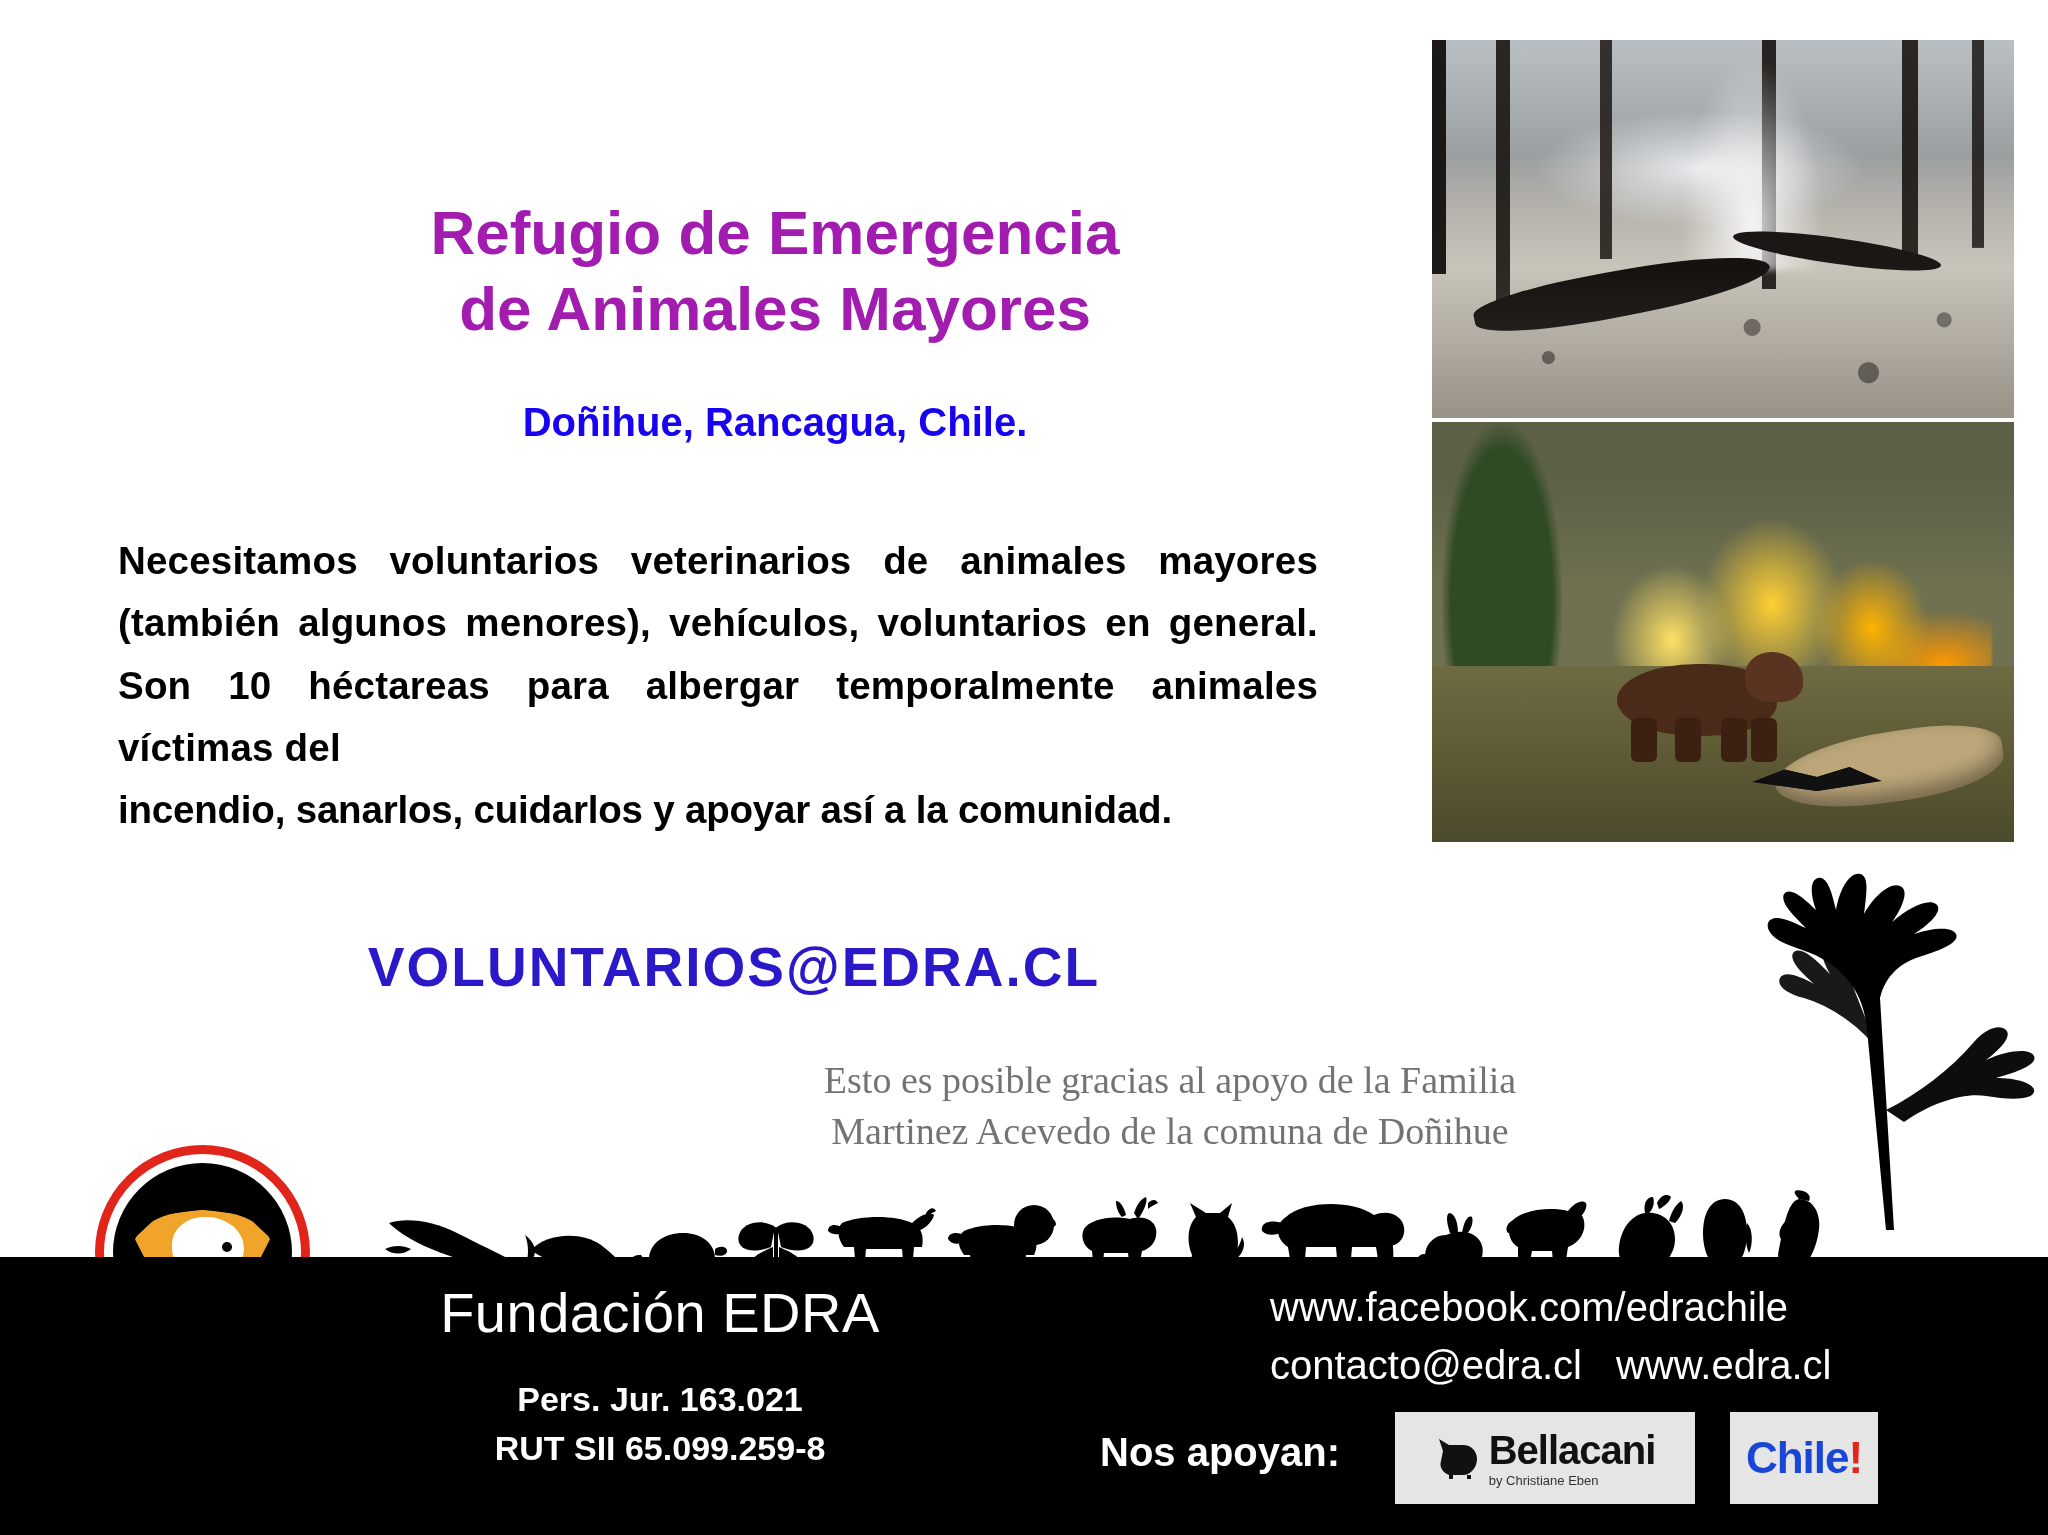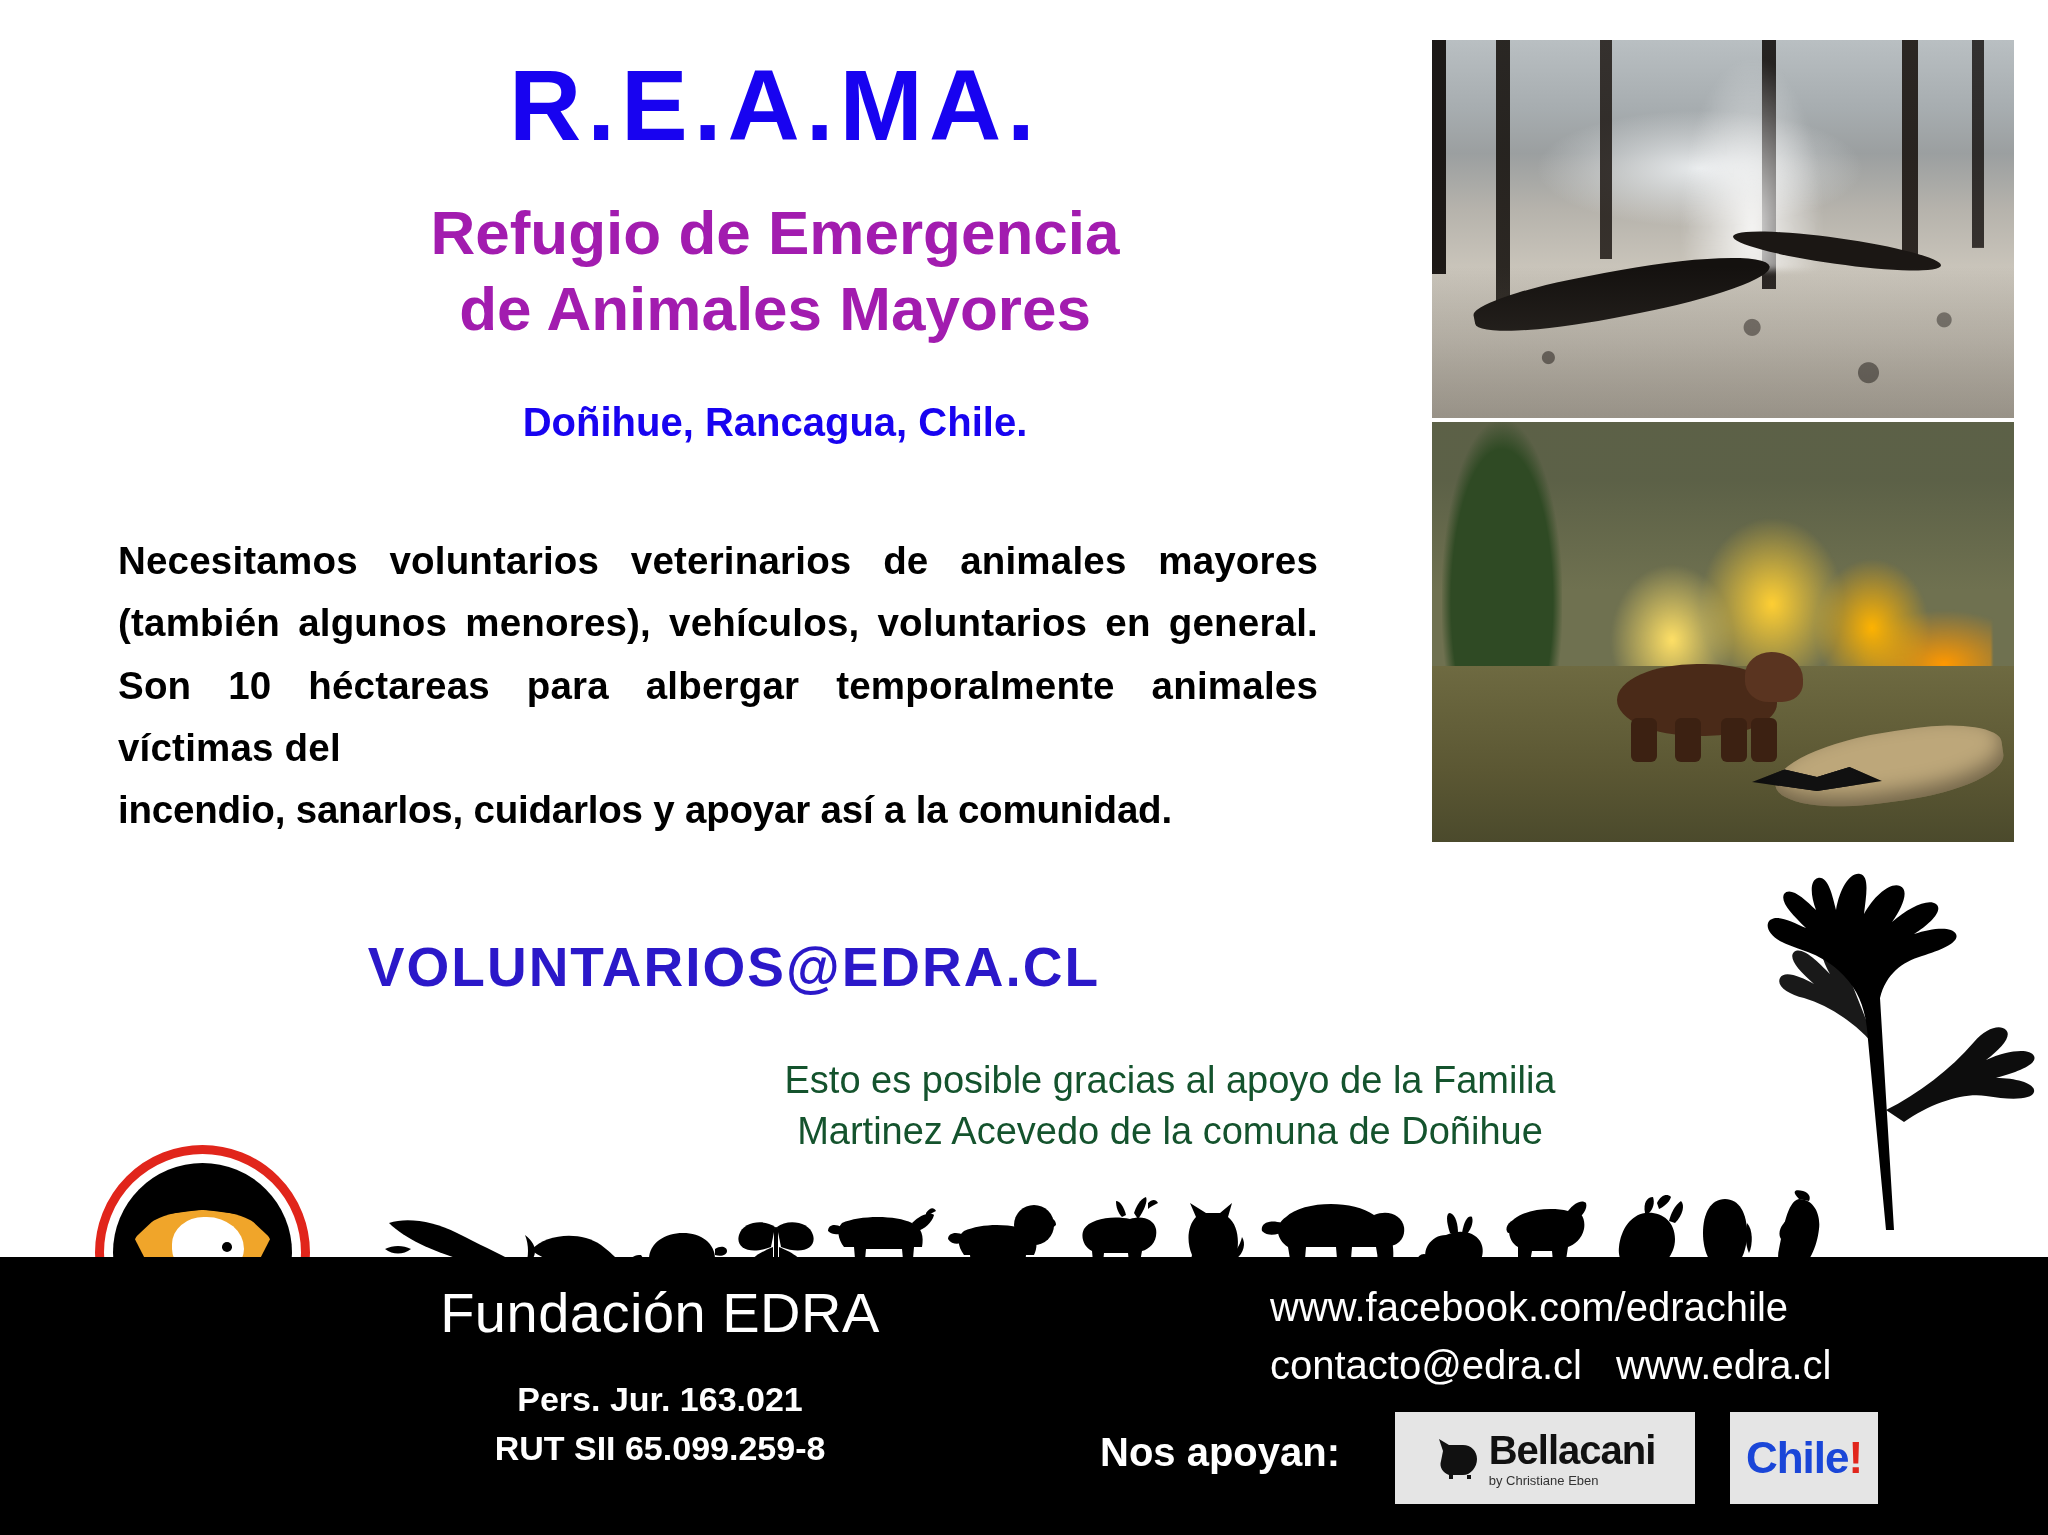--- a/index.html
+++ b/index.html
@@ -38,21 +38,21 @@
   }
   .body-text .last{letter-spacing:-0.2px;}
 
   .email{
     position:absolute;left:174px;top:935px;width:1120px;
     color:#2b18c9;font-weight:bold;font-size:55px;letter-spacing:2px;text-align:center;
   }
 
   .thanks{
     position:absolute;left:640px;top:1055px;width:1060px;
-    color:#14532d;font-family:Liberation Sans, sans-serif;font-size:38px;
+    color:#737373;font-family:Liberation Serif, serif;font-size:38px;
     line-height:1.35;text-align:center;
   }
 
   
   .photo{position:absolute;overflow:hidden;}
   .photo1{left:1432px;top:40px;width:582px;height:378px;}
   .photo2{left:1432px;top:422px;width:582px;height:420px;}
 
   
   .burnt{
@@ -226,21 +226,20 @@
   .late-txt{
     color:#1a46d8;font-weight:bold;font-size:44px;letter-spacing:-1px;
   }
   .late-bang{color:#e1251b;}
 </style>
 </head>
 <body>
 
 <div class="poster">
 
-  <div class="title">R.E.A.MA.</div>
   <div class="subtitle">
     <div>Refugio de Emergencia</div>
     <div>de Animales Mayores</div>
   </div>
   <div class="place">Doñihue, Rancagua, Chile.</div>
 
   <div class="body-text">
     <span>Necesitamos voluntarios veterinarios de animales mayores (también algunos menores), vehículos, voluntarios en general. Son 10 héctareas para albergar temporalmente animales víctimas del</span>
     <div class="last">incendio, sanarlos, cuidarlos y apoyar así a la comunidad.</div>
   </div>

